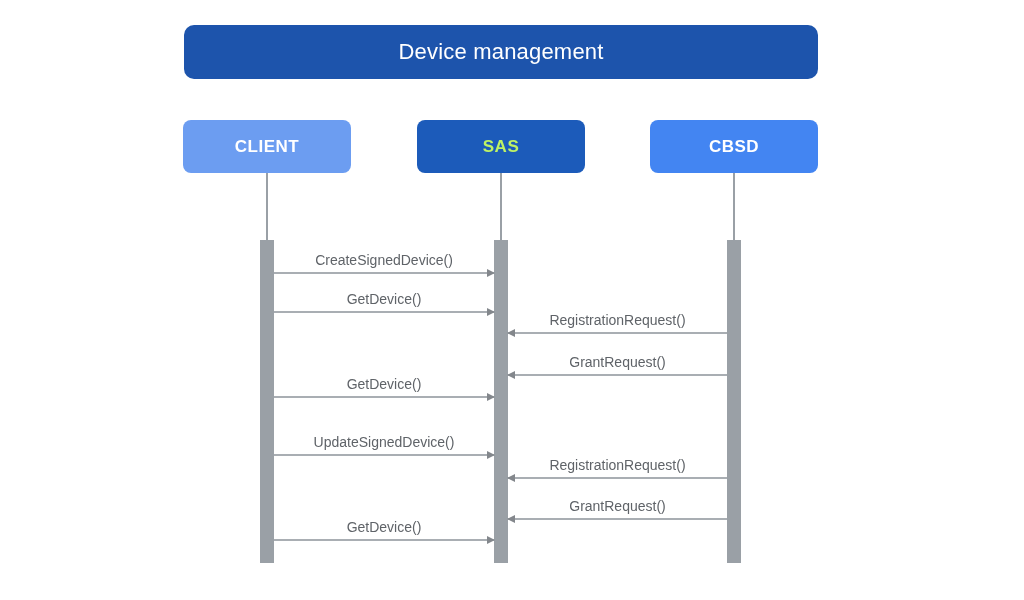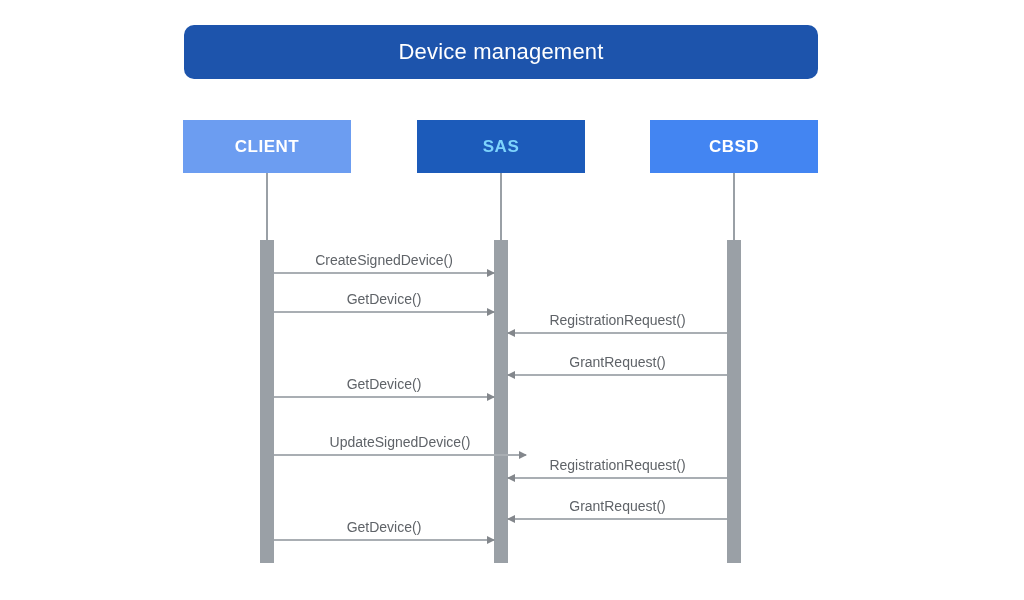--- a/index.html
+++ b/index.html
@@ -28,21 +28,21 @@
     color: #ffffff;
     font-size: 22px;
     font-weight: 500;
     letter-spacing: 0.2px;
   }
   .actor-box {
     position: absolute;
     top: 120px;
     width: 168px;
     height: 53px;
-    border-radius: 0;
+    border-radius: 8px;
     display: flex;
     align-items: center;
     justify-content: center;
     color: #ffffff;
     font-size: 17px;
     font-weight: bold;
     letter-spacing: 0.5px;
   }
   .lifeline {
     position: absolute;
@@ -85,21 +85,21 @@
 </style>
 </head>
 <body>
 
 <div id="stage">
   <div class="title-bar" style="background: rgb(29, 84, 172); color: rgb(255, 255, 255);">Device management</div>
   <div id="actors-layer">
       <div class="actor-box" style="left: 183px; background: rgb(108, 157, 241); color: rgb(255, 255, 255);">CLIENT</div>
       <div class="lifeline" style="left: 266px; top: 173px; height: 67px; background: rgb(154, 160, 166);"></div>
       <div class="activation-bar" style="left: 260px; top: 240px; height: 323px; background: rgb(154, 160, 166);"></div>
-      <div class="actor-box" style="left: 417px; background: rgb(28, 91, 186); color: #7dd3fc;">SAS</div>
+      <div class="actor-box" style="left: 417px; background: rgb(28, 91, 186); color: #bef264;">SAS</div>
       <div class="lifeline" style="left: 500px; top: 173px; height: 67px; background: rgb(154, 160, 166);"></div>
       <div class="activation-bar" style="left: 494px; top: 240px; height: 323px; background: rgb(154, 160, 166);"></div>
       <div class="actor-box" style="left: 650px; background: rgb(67, 133, 242); color: rgb(255, 255, 255);">CBSD</div>
       <div class="lifeline" style="left: 733px; top: 173px; height: 67px; background: rgb(154, 160, 166);"></div>
       <div class="activation-bar" style="left: 727px; top: 240px; height: 323px; background: rgb(154, 160, 166);"></div>
     </div>
   <div id="messages-layer">
       <div class="message" style="left: 274px; width: 220px; top: 248px;">
         <div class="msg-line" style="background: rgb(169, 174, 179);"></div>
         <div class="msg-head right" style="border-left: 8px solid rgb(131, 135, 140);"></div>
@@ -118,21 +118,21 @@
       <div class="message" style="left: 508px; width: 219px; top: 350px;">
         <div class="msg-line" style="background: rgb(169, 174, 179);"></div>
         <div class="msg-head left" style="border-right: 8px solid rgb(131, 135, 140);"></div>
         <div class="msg-label" style="color: rgb(95, 99, 104);">GrantRequest()</div>
       </div>
       <div class="message" style="left: 274px; width: 220px; top: 372px;">
         <div class="msg-line" style="background: rgb(169, 174, 179);"></div>
         <div class="msg-head right" style="border-left: 8px solid rgb(131, 135, 140);"></div>
         <div class="msg-label" style="color: rgb(95, 99, 104);">GetDevice()</div>
       </div>
-      <div class="message" style="left: 274px; width: 220px; top: 430px; padding-left: 32px;">
+      <div class="message" style="left: 274px; width: 220px; top: 430px;">
         <div class="msg-line" style="background: rgb(169, 174, 179);"></div>
         <div class="msg-head right" style="border-left: 8px solid rgb(131, 135, 140);"></div>
         <div class="msg-label" style="color: rgb(95, 99, 104);">UpdateSignedDevice()</div>
       </div>
       <div class="message" style="left: 508px; width: 219px; top: 453px;">
         <div class="msg-line" style="background: rgb(169, 174, 179);"></div>
         <div class="msg-head left" style="border-right: 8px solid rgb(131, 135, 140);"></div>
         <div class="msg-label" style="color: rgb(95, 99, 104);">RegistrationRequest()</div>
       </div>
       <div class="message" style="left: 508px; width: 219px; top: 494px;">

